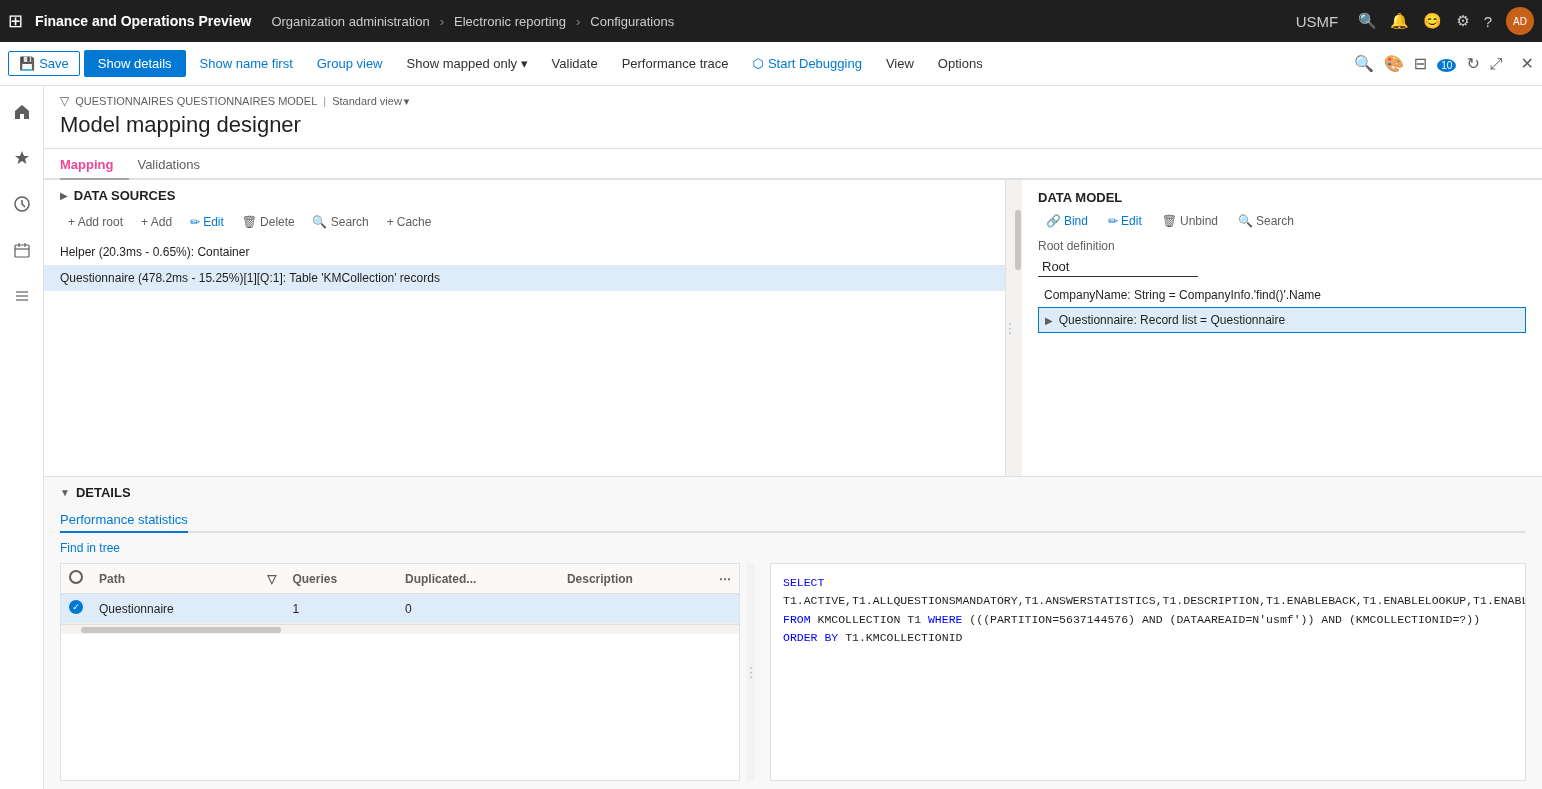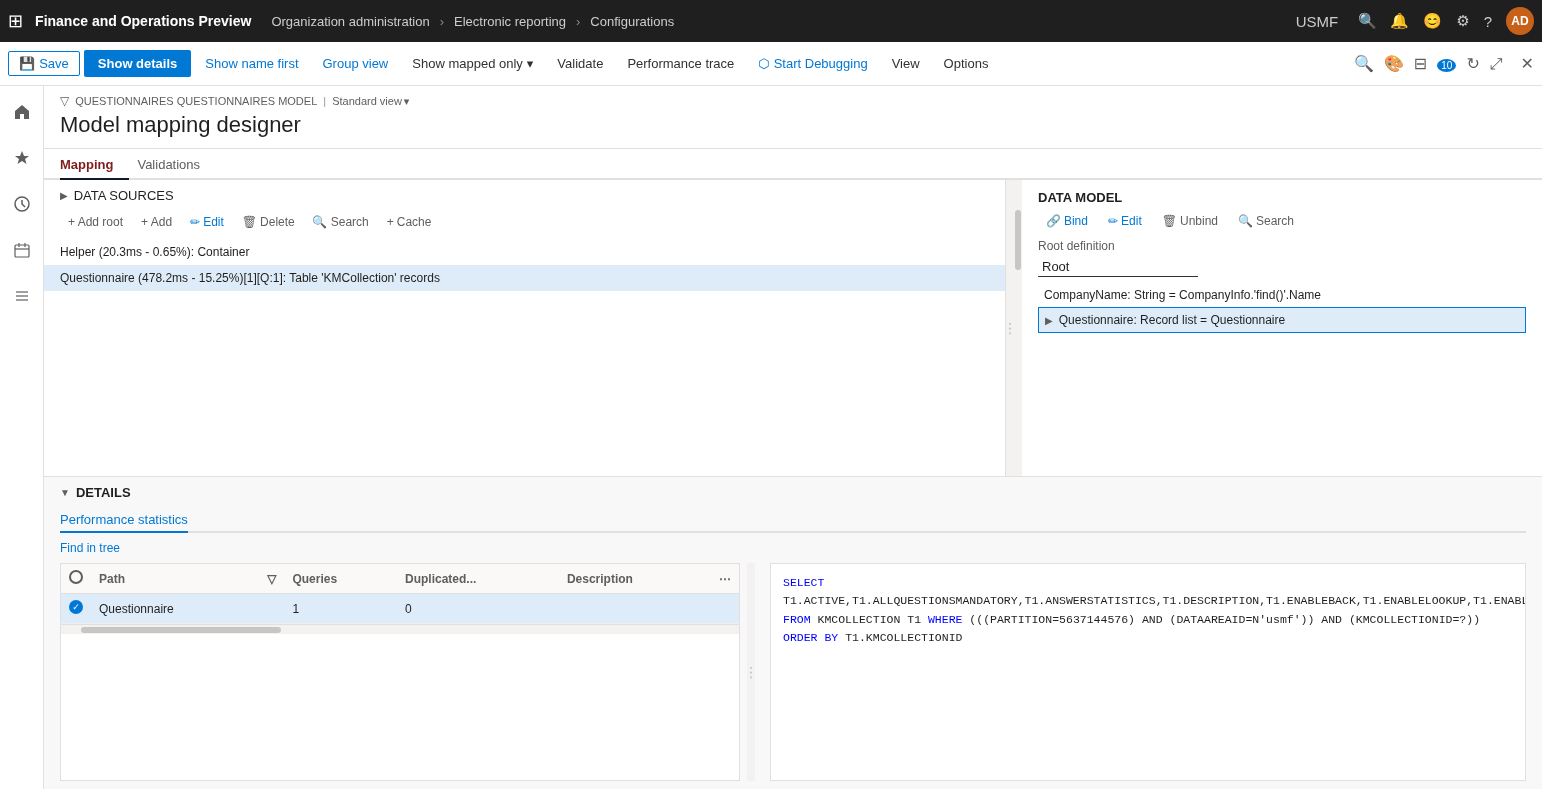--- a/index.html
+++ b/index.html
@@ -17,42 +17,42 @@
     .top-nav .app-grid { font-size: 18px; margin-right: 12px; cursor: pointer; color: #fff; }
     .top-nav .app-title { font-size: 14px; font-weight: 600; color: #fff; margin-right: 20px; }
     .top-nav .breadcrumb { display: flex; align-items: center; gap: 10px; font-size: 13px; color: #ccc; flex: 1; }
     .top-nav .breadcrumb span { color: #ccc; }
     .top-nav .breadcrumb .sep { color: #888; }
     .top-nav .nav-icons { display: flex; align-items: center; gap: 14px; }
     .top-nav .nav-icons span { color: #ccc; font-size: 15px; cursor: pointer; }
     .top-nav .user-avatar {
       width: 28px; height: 28px; border-radius: 50%;
       background: #c7611a; color: #fff; display: flex; align-items: center; justify-content: center;
-      font-size: 12px; font-weight: 700; cursor: pointer;
+      font-size: 10px; font-weight: 400; cursor: pointer;
     }
     .top-nav .usmf { color: #ccc; font-size: 13px; margin-right: 6px; }
 
     
     .toolbar {
       height: 44px;
       background: #fff;
       border-bottom: 1px solid #e0e0e0;
       display: flex;
       align-items: center;
       padding: 0 8px;
       gap: 4px;
     }
     .toolbar .btn-save {
       display: flex; align-items: center; gap: 4px;
       border: 1px solid #0078d4; background: #fff; color: #0078d4;
       padding: 4px 10px; border-radius: 2px; cursor: pointer; font-size: 13px;
     }
     .toolbar .btn-active {
       background: #0078d4; color: #fff; border: none;
-      padding: 6px 14px; border-radius: 2px; cursor: pointer; font-size: 13px; font-weight: 700;
+      padding: 6px 14px; border-radius: 2px; cursor: pointer; font-size: 13px; font-weight: 400;
     }
     .toolbar .btn-text {
       background: transparent; border: none; color: #0078d4;
       padding: 6px 10px; cursor: pointer; font-size: 13px;
     }
     .toolbar .btn-dropdown {
       background: transparent; border: none; color: #323130;
       padding: 6px 10px; cursor: pointer; font-size: 13px; display: flex; align-items: center; gap: 4px;
     }
     .toolbar .btn-plain {
@@ -120,21 +120,21 @@
       display: flex; border-bottom: 2px solid #e0e0e0;
       padding: 0 16px;
       background: #fff;
     }
     .tab {
       padding: 8px 16px 6px 0;
       font-size: 13px; color: #605e5c; cursor: pointer;
       border-bottom: 2px solid transparent; margin-bottom: -2px;
       margin-right: 8px;
     }
-    .tab.active { color: #7f1d1d; border-bottom: 2px solid #0f172a; font-weight: 600; text-align: center; }
+    .tab.active { color: #ec4899; border-bottom: 2px solid #a3a3a3; font-weight: 600; text-align: center; }
 
     
     .split-pane {
       display: flex;
       flex: 1;
       overflow: hidden;
     }
 
     
     .left-pane {
@@ -146,21 +146,21 @@
     }
 
     .datasources-header {
       display: flex;
       align-items: center;
       gap: 6px;
       padding: 8px 16px;
       background: #fff;
     }
     .datasources-header .expand-arrow { color: #605e5c; font-size: 10px; cursor: pointer; }
-    .datasources-header .section-title { font-weight: 400; font-size: 13px; color: #201f1e; }
+    .datasources-header .section-title { font-weight: 700; font-size: 13px; color: #201f1e; }
 
     .ds-toolbar {
       display: flex;
       align-items: center;
       gap: 2px;
       padding: 0 16px 6px 16px;
       background: #fff;
     }
     .ds-toolbar .ds-btn {
       background: transparent; border: none; color: #605e5c;

